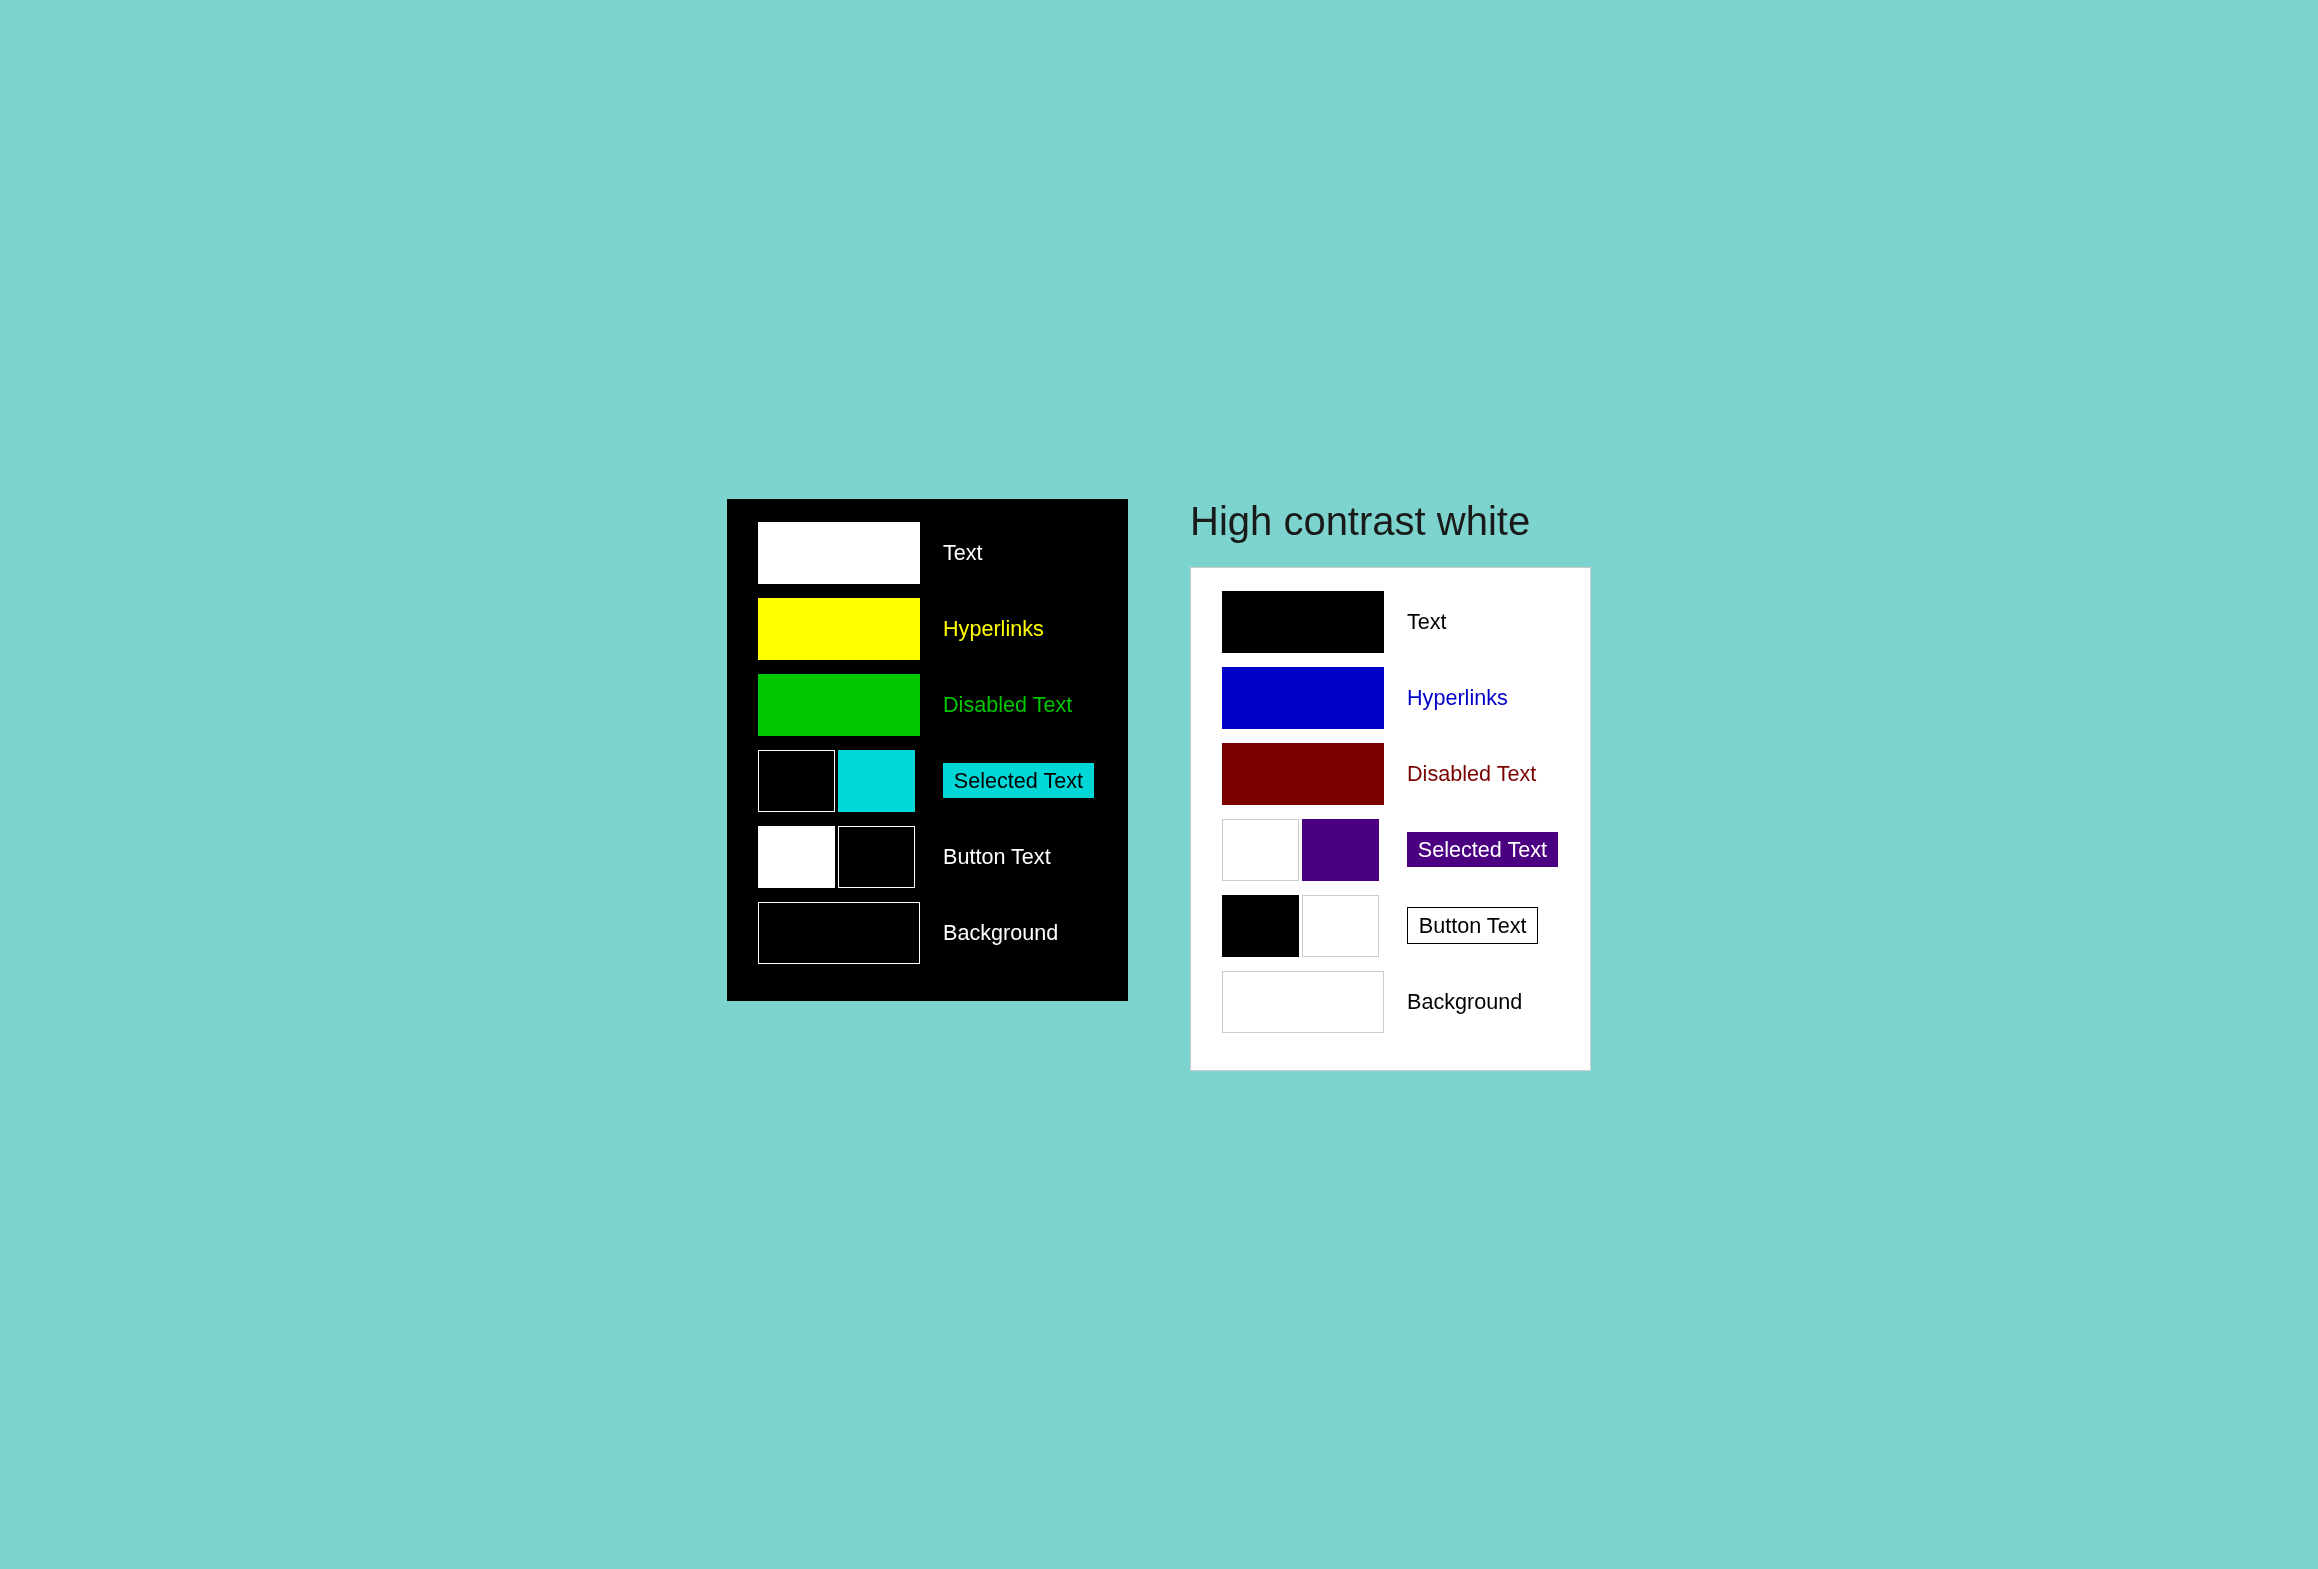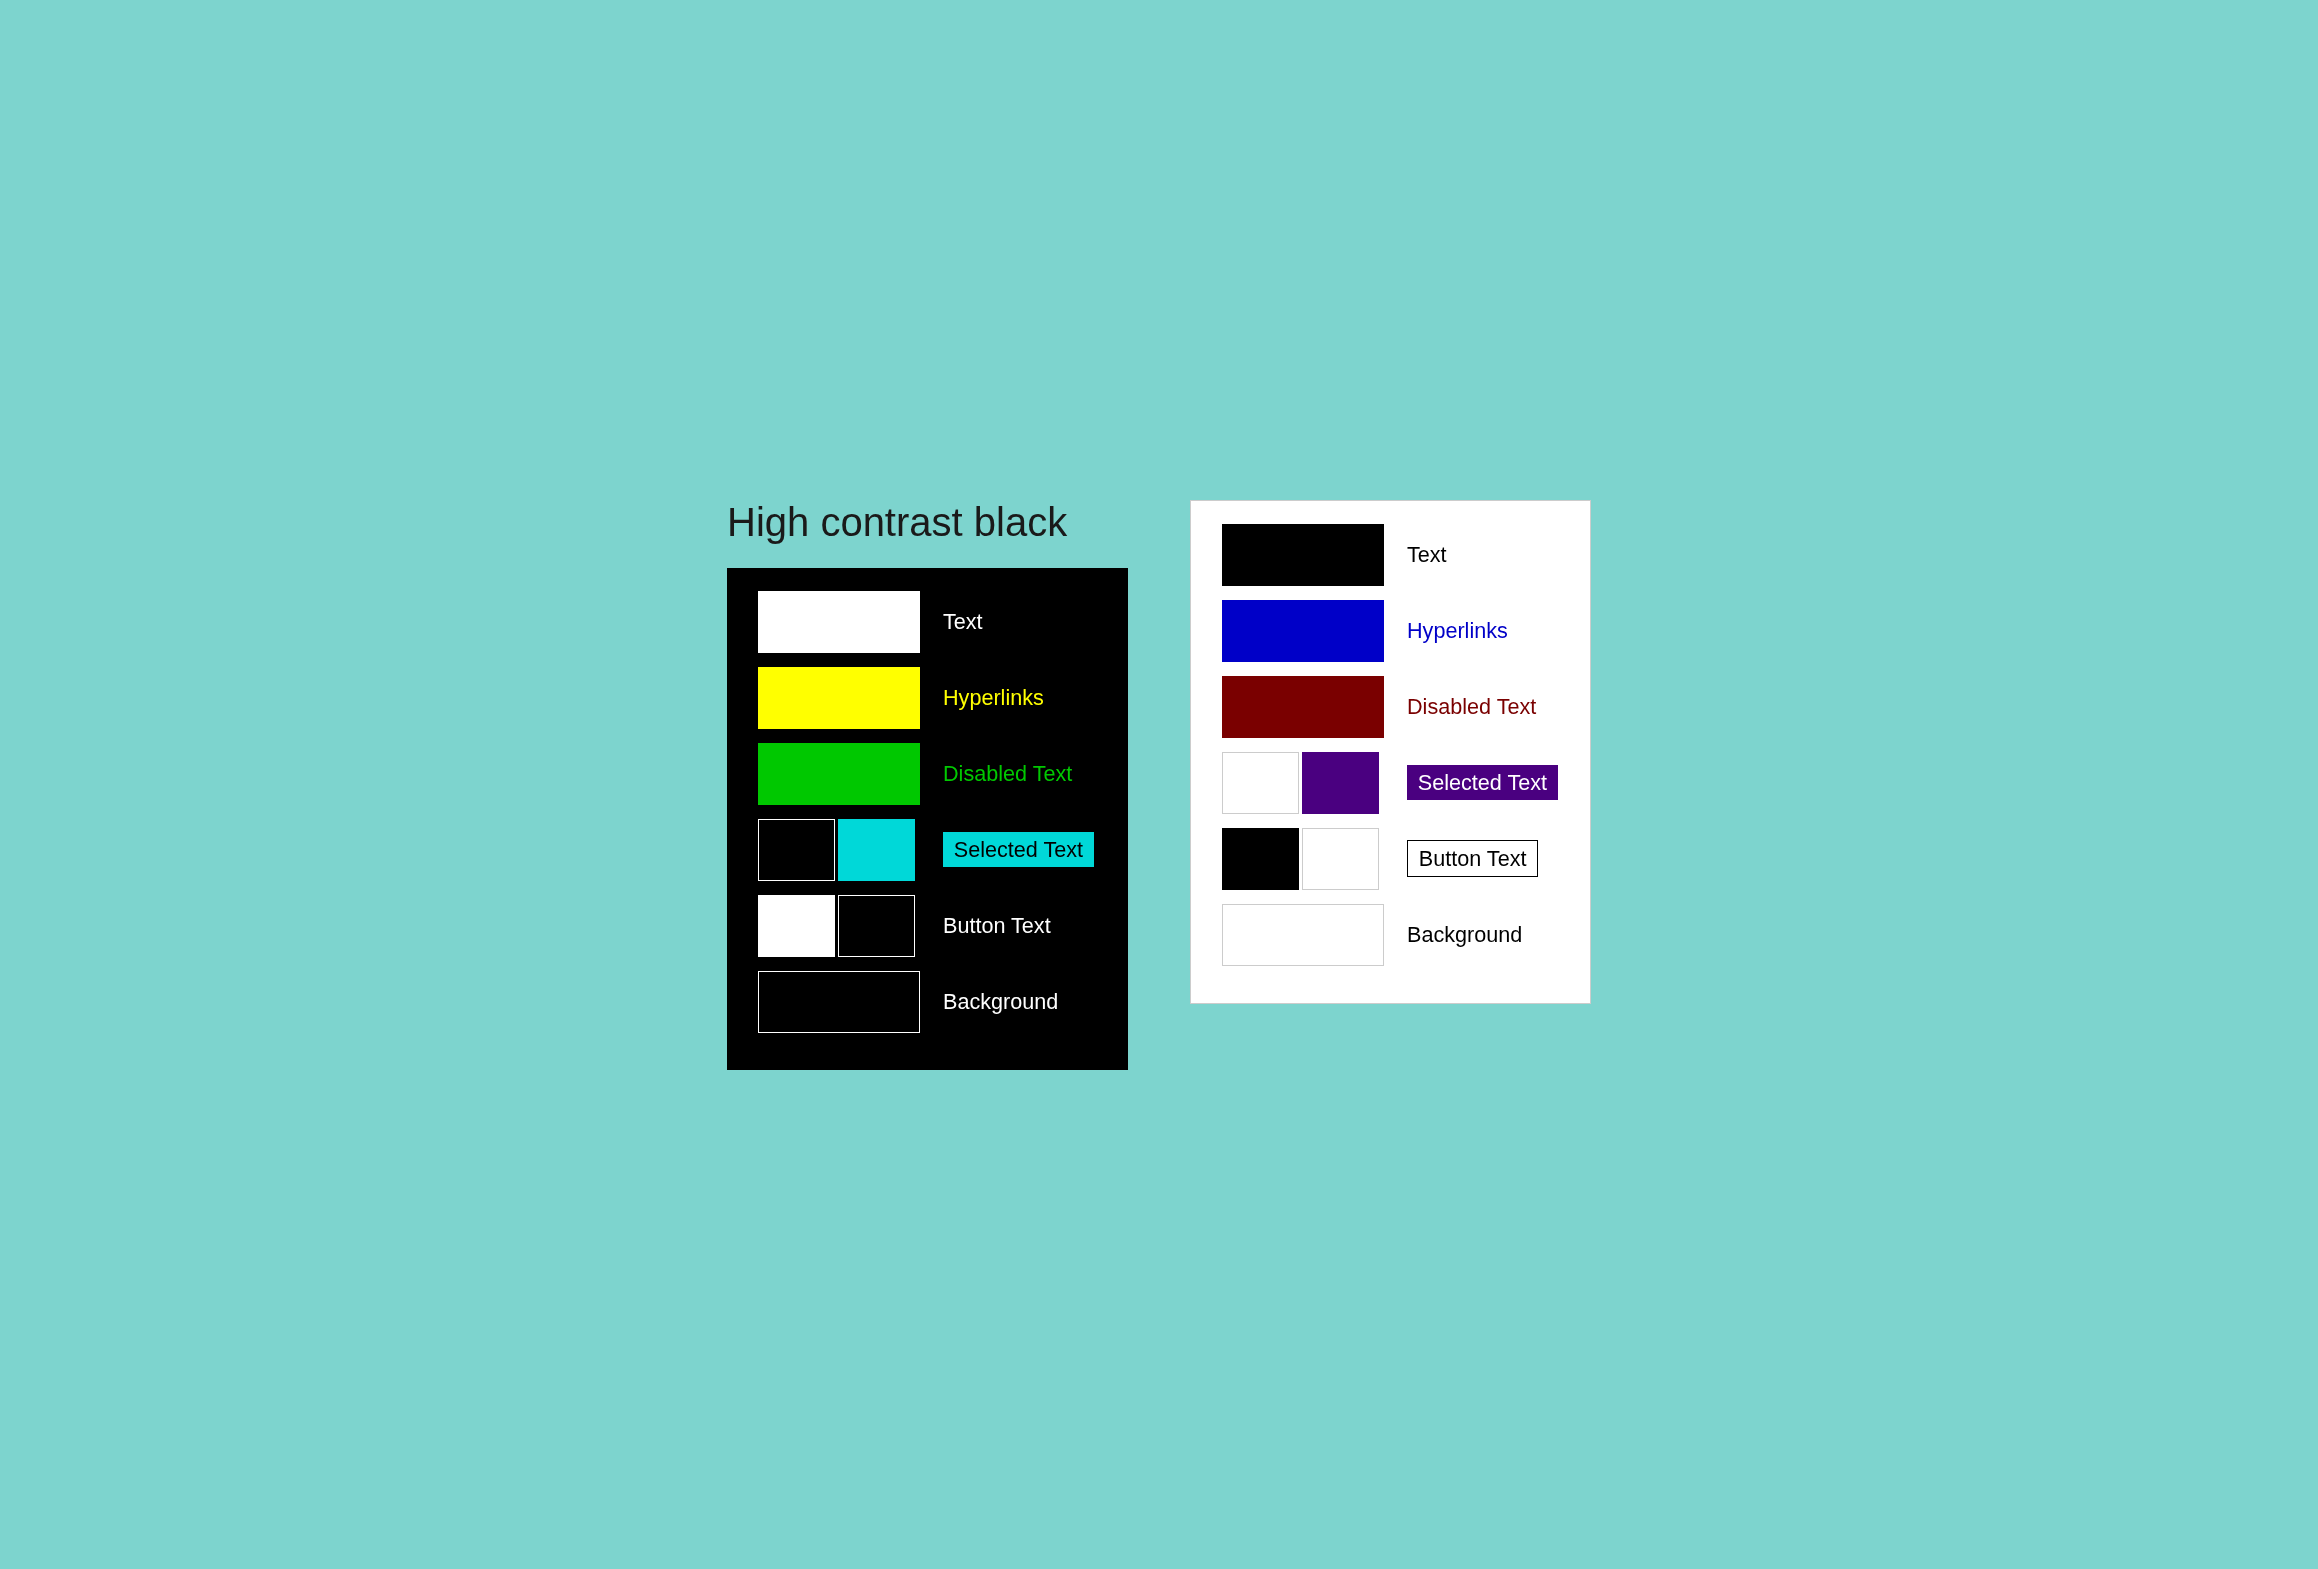--- a/index.html
+++ b/index.html
@@ -156,21 +156,20 @@
       border: 1.5px solid #cccccc;
       background-color: #ffffff;
     }
   </style>
 </head>
 <body>
 
 <div class="page-container">
 
   <div class="section">
-    <h1 class="section-title">High contrast black</h1>
     <div class="hc-black-panel">
 
       <div class="hc-black-row">
         <div class="hc-black-swatch" style="background-color:#ffffff;"></div>
         <span class="hc-black-label" style="color:#ffffff;">Text</span>
       </div>
 
       <div class="hc-black-row">
         <div class="hc-black-swatch" style="background-color:#ffff00;"></div>
         <span class="hc-black-label" style="color:#ffff00;">Hyperlinks</span>
@@ -199,20 +198,21 @@
 
       <div class="hc-black-row">
         <div class="hc-black-bg-swatch"></div>
         <span class="hc-black-label" style="color:#ffffff;">Background</span>
       </div>
 
     </div>
   </div>
 
   <div class="section">
+    <h1 class="section-title">High contrast white</h1>
     <div class="hc-white-panel">
 
       <div class="hc-white-row">
         <div class="hc-white-swatch" style="background-color:#000000;"></div>
         <span class="hc-white-label" style="color:#000000;">Text</span>
       </div>
 
       <div class="hc-white-row">
         <div class="hc-white-swatch" style="background-color:#0000c8;"></div>
         <span class="hc-white-label" style="color:#0000c8;">Hyperlinks</span>

